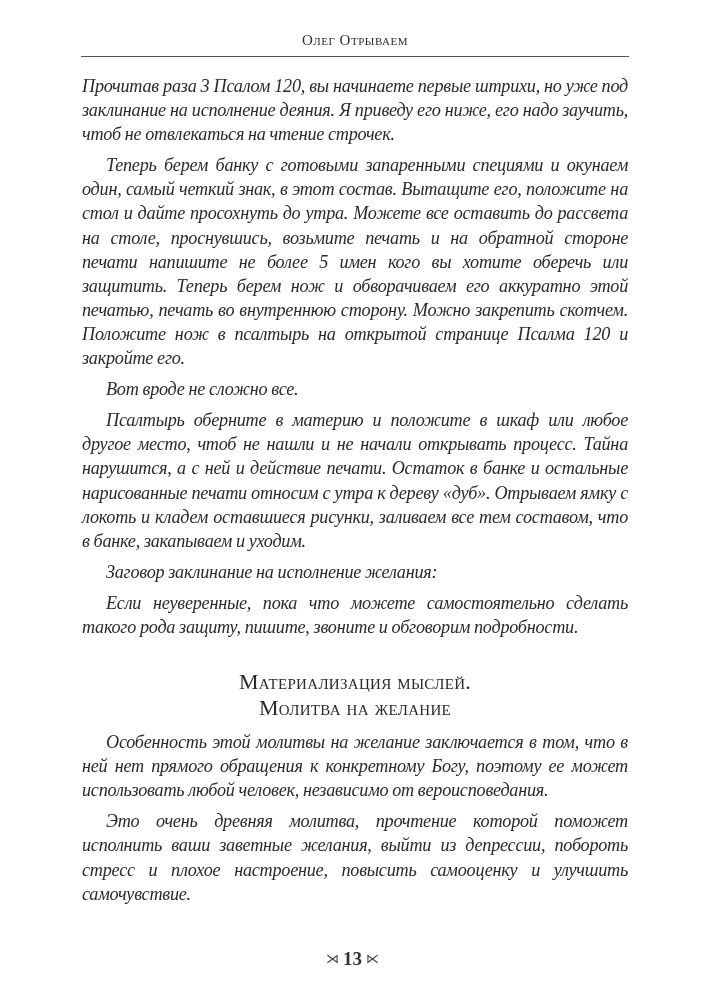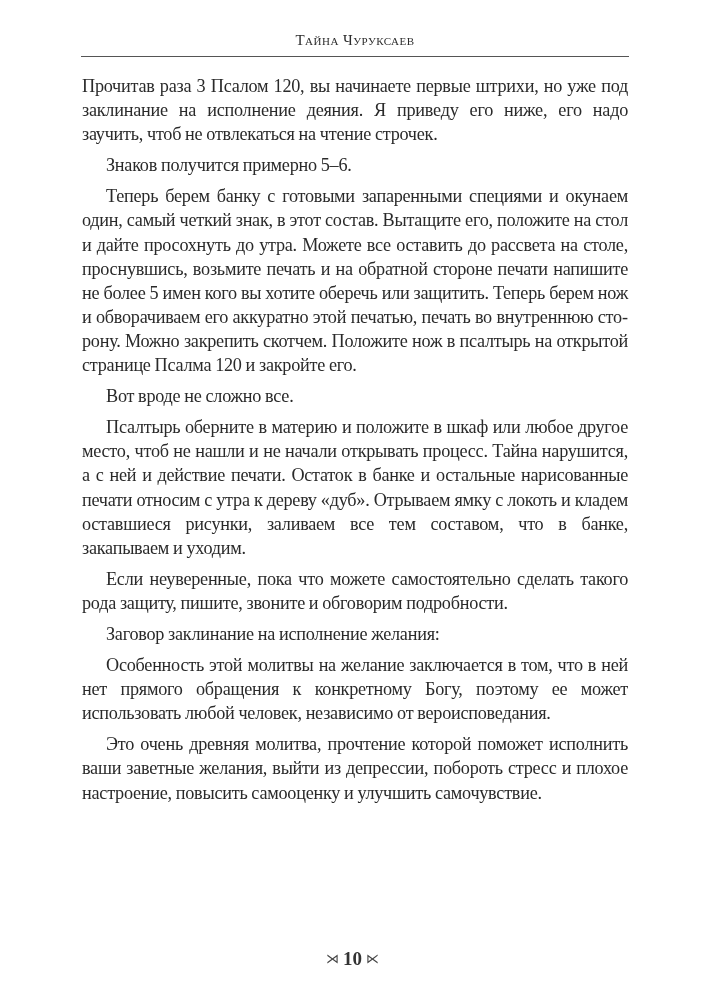--- a/index.html
+++ b/index.html
@@ -3,44 +3,47 @@
 <meta charset="utf-8">
 <style>
   html, body { margin: 0; padding: 0; background: #ffffff; }
   body { width: 705px; height: 1000px; position: relative; overflow: hidden;
          font-family: "Liberation Serif", "DejaVu Serif", serif; color: #2a2a2a; }
   .running-head { position: absolute; top: 32px; left: 82px; width: 546px; text-align: center;
          font-size: 15px; letter-spacing: 0.5px; font-variant: small-caps; color: #2c2c2c; }
   .rule { position: absolute; top: 56px; left: 81px; width: 548px; height: 1px; background: #555; }
   .body-col { position: absolute; left: 82px; top: 74px; width: 546px; }
   p { margin: 0 0 7px 0; font-size: 18.2px; line-height: 24.1px; text-align: justify;
-      text-indent: 24px; hyphens: manual; word-spacing: -0.4px; letter-spacing: -0.25px; }
+      text-indent: 24px; hyphens: manual; word-spacing: -0.4px; letter-spacing: -0.25px; font-style: italic; }
   p.noindent { text-indent: 0; }
   .heading { text-align: center; font-variant: small-caps; font-size: 22px; line-height: 26px;
       margin: 30px 0 9px 0; letter-spacing: 0.3px; color: #2a2a2a; }
   .heading span { display: block; }
   .folio { position: absolute; top: 948px; left: 0; width: 705px; text-align: center;
       font-size: 19px; font-weight: bold; color: #333; }
   .orn { display: inline-block; font-size: 13px; font-weight: normal; color: #444; vertical-align: 2px; margin: 0 4px; }
 </style>
 </head>
 <body>
 
-<div class="running-head">Тайна Чуруксаев</div>
+<div class="running-head">Олег Отрываем</div>
 <div class="rule"></div>
 
 <div class="body-col">
   <p class="noindent">Прочитав раза 3 Псалом 120, вы начинаете первые штрихи, но уже под заклинание на исполнение деяния. Я приведу его ниже, его надо заучить, чтоб не отвлекаться на чтение строчек.</p>
-  <p>Знаков получится примерно 5–6.</p>
   <p>Теперь берем банку с готовыми запаренными специями и окунаем один, самый четкий знак, в этот состав. Вытащите его, положите на стол и дайте просохнуть до утра. Можете все оста­вить до рассвета на столе, проснувшись, возьмите печать и на обратной стороне печати напишите не более 5 имен кого вы хотите оберечь или защитить. Теперь берем нож и обворачи­ваем его аккуратно этой печатью, печать во внутреннюю сто­рону. Можно закрепить скотчем. Положите нож в псалтырь на открытой странице Псалма 120 и закройте его.</p>
   <p>Вот вроде не сложно все.</p>
   <p>Псалтырь оберните в материю и положите в шкаф или любое другое место, чтоб не нашли и не начали открывать процесс. Тайна нарушится, а с ней и действие печати. Остаток в банке и остальные нарисованные печати относим с утра к дереву «дуб». Отрываем ямку с локоть и кладем оставшиеся рисунки, залива­ем все тем составом, что в банке, закапываем и уходим.</p>
+  <p>Заговор заклинание на исполнение желания:</p>
   <p>Если неуверенные, пока что можете самостоятельно сделать такого рода защиту, пишите, звоните и обговорим подробности.</p>
-  <p>Заговор заклинание на исполнение желания:</p>
 
+  <div class="heading">
+    <span>Материализация мыслей.</span>
+    <span>Молитва на желание</span>
+  </div>
 
   <p>Особенность этой молитвы на желание заключается в том, что в ней нет прямого обращения к конкретному Богу, поэтому ее может использовать любой человек, независимо от верои­споведания.</p>
   <p>Это очень древняя молитва, прочтение которой поможет исполнить ваши заветные желания, выйти из депрессии, побо­роть стресс и плохое настроение, повысить самооценку и улуч­шить самочувствие.</p>
 </div>
 
 <div class="folio">
-  <span class="orn">⋊</span><span>10</span><span class="orn">⋉</span>
+  <span class="orn">⋊</span><span>13</span><span class="orn">⋉</span>
 </div>
 
 </body></html>

